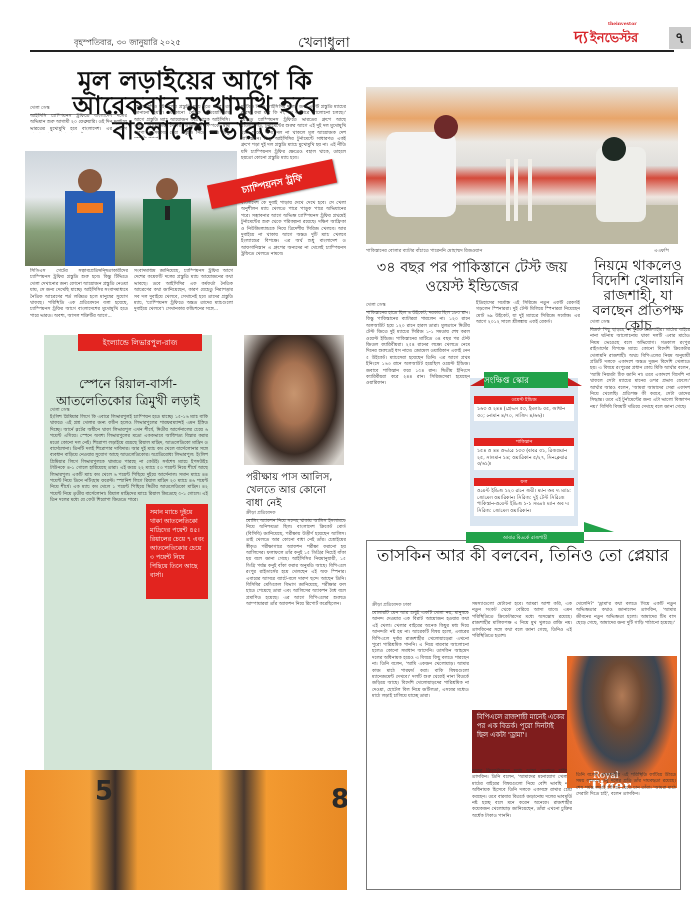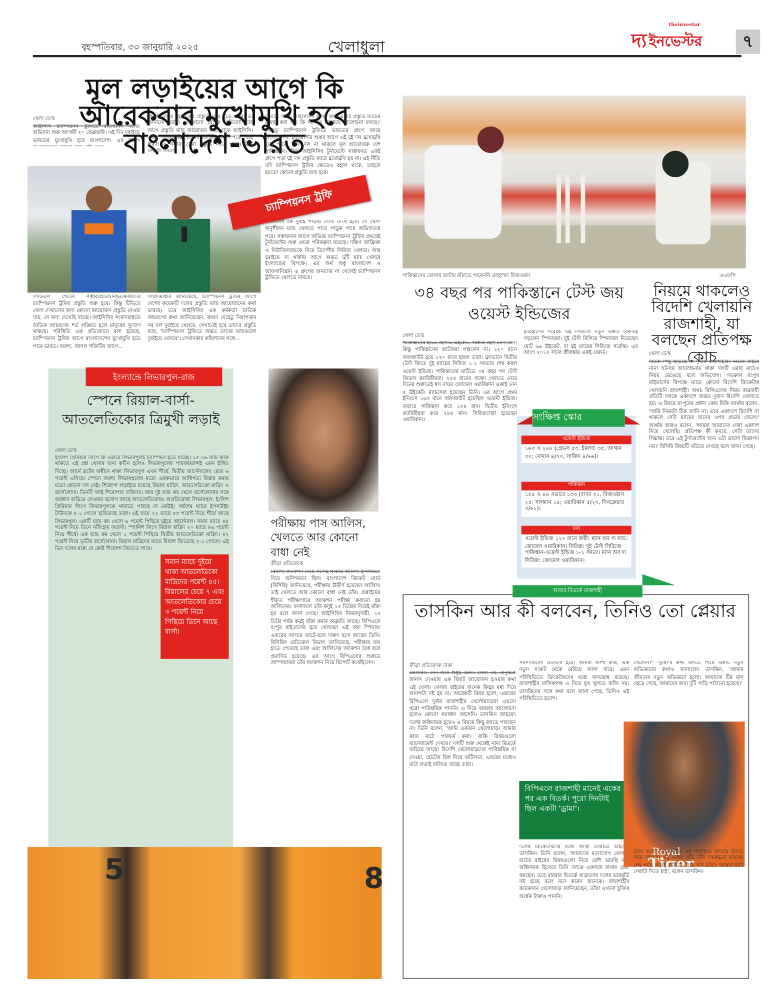--- a/index.html
+++ b/index.html
@@ -33,21 +33,21 @@
   #a1-col1b { left: 30px; top: 268px; width: 98px; height: 62px; }
   #a1-col2b { left: 134px; top: 268px; width: 99px; height: 62px; }
   #a1-col3b { left: 241px; top: 200px; width: 105px; height: 132px; }
 
   
   #ribbon { left: 208px; top: 172px; width: 128px; height: 24px; background: #e2241f; color: #fff; font-size: 9.5px; font-weight: bold; text-align: center; line-height: 24px; transform: rotate(-12deg); box-shadow: 1px 1px 2px rgba(0,0,0,0.4); }
 
   
   #lvp-box { left: 44px; top: 335px; width: 168px; height: 455px; background: #d3e5d7; }
   #lvp-kicker { left: 78px; top: 334px; width: 124px; height: 17px; background: #e2241f; color: #fff; font-size: 7.5px; text-align: center; line-height: 17px; }
-  #lvp-head { left: 44px; top: 355px; width: 168px; font-size: 12.5px; line-height: 17px; font-weight: normal; }
+  #lvp-head { left: 44px; top: 375px; width: 168px; font-size: 12.5px; line-height: 17px; font-weight: normal; }
   #lvp-byline { left: 50px; top: 406px; font-size: 4.6px; color: #444; }
   #lvp-body { left: 50px; top: 414px; width: 158px; height: 370px; }
   #lvp-callout { left: 146px; top: 504px; width: 62px; height: 95px; background: #e2241f; color: #fff; font-size: 6.2px; line-height: 9px; padding: 3px 4px; }
 
   
   #photo-alis { left: 244px; top: 335px; width: 100px; height: 130px; background: radial-gradient(ellipse at 50% 45%, #c7956f 0%, #a87352 30%, #3a2c25 60%, #d9d5cf 90%); }
   #alis-head { left: 246px; top: 470px; width: 100px; font-size: 10px; line-height: 13px; font-weight: normal; text-align: left; }
   #alis-byline { left: 246px; top: 509px; width: 98px; }
   #alis-body { left: 246px; top: 518px; width: 100px; height: 272px; }
 
@@ -74,21 +74,21 @@
   #coach-body { left: 590px; top: 327px; width: 100px; height: 198px; }
 
   
   #taskin-box { left: 366px; top: 540px; width: 315px; height: 350px; border: 1px solid #777; }
   #taskin-kicker { left: 466px; top: 532px; width: 118px; height: 11px; background: #22a24a; color: #fff; font-size: 4.8px; text-align: center; line-height: 11px; }
   #taskin-tri { left: 584px; top: 522px; border-left: 30px solid #22a24a; border-top: 10px solid transparent; }
   #taskin-head { left: 366px; top: 545px; width: 314px; font-size: 16.5px; line-height: 22px; font-weight: normal; }
   #taskin-byline { left: 372px; top: 601px; width: 96px; }
   #taskin-col1 { left: 372px; top: 610px; width: 97px; height: 275px; }
   #taskin-col2 { left: 472px; top: 601px; width: 100px; height: 105px; }
-  #taskin-callout { left: 472px; top: 710px; width: 100px; height: 53px; background: #15803d; color: #fff; font-size: 6.8px; line-height: 9.2px; padding: 3px 5px; }
+  #taskin-callout { left: 472px; top: 710px; width: 100px; height: 63px; background: #7f1d1d; color: #fff; font-size: 6.8px; line-height: 9.2px; padding: 3px 5px; }
   #taskin-col2b { left: 472px; top: 768px; width: 100px; height: 117px; }
   #taskin-col3 { left: 576px; top: 601px; width: 100px; height: 50px; }
   #photo-taskin { left: 567px; top: 656px; width: 110px; height: 132px; background: radial-gradient(ellipse at 50% 30%, #b07a56 0%, #6e4a34 25%, #3d4652 50%, #e66a2a 70%, #e2661f 100%); }
   #photo-taskin .shirt { position: absolute; bottom: 8px; left: 26px; font-family: "DejaVu Serif", serif; color: #fff; font-size: 9px; }
   #photo-taskin .shirt2 { position: absolute; bottom: -6px; left: 22px; font-family: "DejaVu Serif", serif; color: #fff; font-weight: bold; font-size: 14px; }
   #taskin-col3b { left: 576px; top: 772px; width: 100px; height: 113px; }
 
   
   #photo-rm { left: 25px; top: 770px; width: 322px; height: 120px; background: linear-gradient(90deg,#ee8f2a 0%,#f3a03a 20%,#3a2e2a 28%,#ef9a33 35%,#f5a540 60%,#4a3a30 68%,#f39a30 75%,#e88a25 100%); }
   #photo-rm .num { position: absolute; font-weight: bold; color: #2a2a2a; font-family: "DejaVu Sans", sans-serif; }

